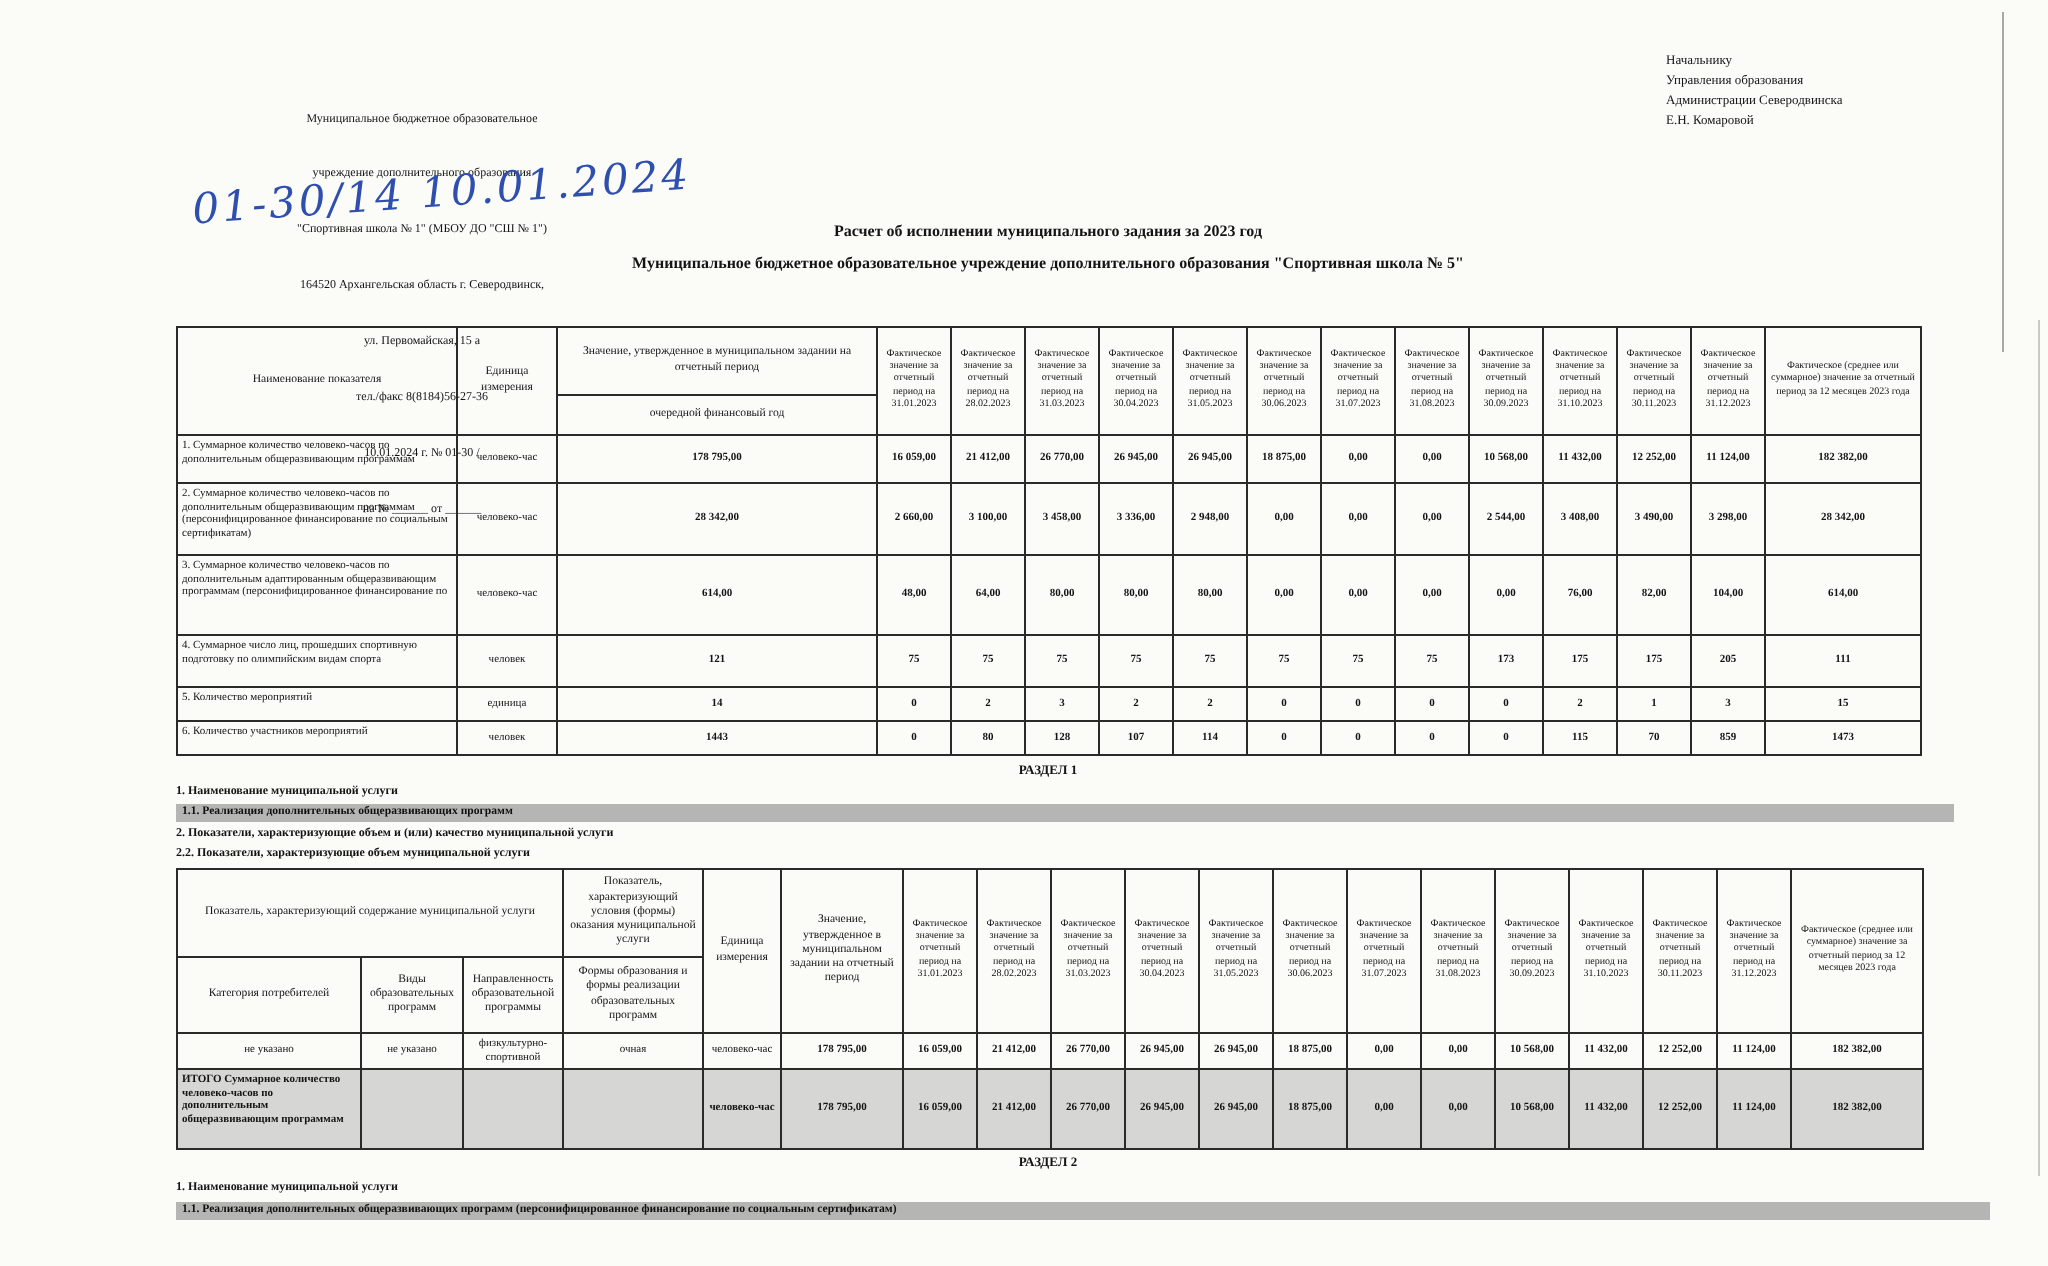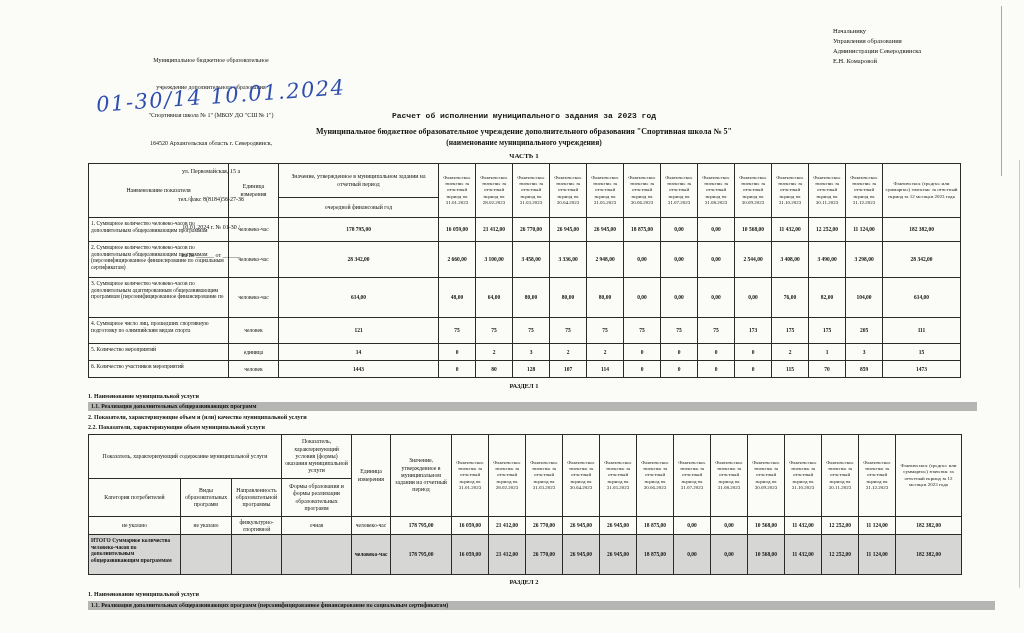--- a/index.html
+++ b/index.html
@@ -12,21 +12,21 @@
   
   .sender { position:absolute; left:92px; top:37px; width:238px; text-align:center;
             font-size:6px; line-height:1.55; white-space:pre; }
   .recipient { position:absolute; left:833px; top:26px; font-size:6.5px; line-height:1.55; }
   .handwriting { position:absolute; left:96px; top:84px; font-size:21px; font-style:italic;
             color:#2f4fae; transform:rotate(-4deg); font-family:"DejaVu Serif",serif;
             letter-spacing:1.5px; white-space:nowrap; }
 
   
   .titleblock { position:absolute; left:88px; top:111px; width:872px; text-align:center; font-weight:bold; }
-  .title1 { font-size:8px;font-family:Liberation Mono, monospace; }
+  .title1 { font-size:8px; }
   .title2 { font-size:8px; margin-top:7px; }
   .title3 { font-size:7.5px; margin-top:2px; }
   .part   { position:absolute; left:88px; top:152px; width:872px; text-align:center;
             font-weight:bold; font-size:7px; }
 
   
   table.t { border-collapse:collapse; table-layout:fixed; position:absolute; left:88px; }
   .t th, .t td { border:1px solid #2a2a2a; padding:1px 2px; vertical-align:middle; overflow:hidden; }
   .t th { font-size:5px; font-weight:normal; text-align:center; line-height:1.25; }
   .t th.big { font-size:5.8px; }
@@ -78,23 +78,21 @@
   <div class="recipient">
     <div>Начальнику</div>
     <div>Управления образования</div>
     <div>Администрации Северодвинска</div>
     <div>Е.Н. Комаровой</div>
   </div>
 
   <div class="titleblock">
     <div class="title1">Расчет  об исполнении муниципального задания за  2023 год</div>
     <div class="title2">Муниципальное бюджетное образовательное учреждение дополнительного образования "Спортивная школа № 5"</div>
-    <div class="title3">(наименование муниципального учреждения)</div>
   </div>
-  <div class="part">ЧАСТЬ 1</div>
 
   <table class="t" id="t1">
     <colgroup>
       <col style="width:140px">
         <col style="width:50px">
         <col style="width:160px">
       <col style="width:37px">
         <col style="width:37px">
         <col style="width:37px">
         <col style="width:37px">

